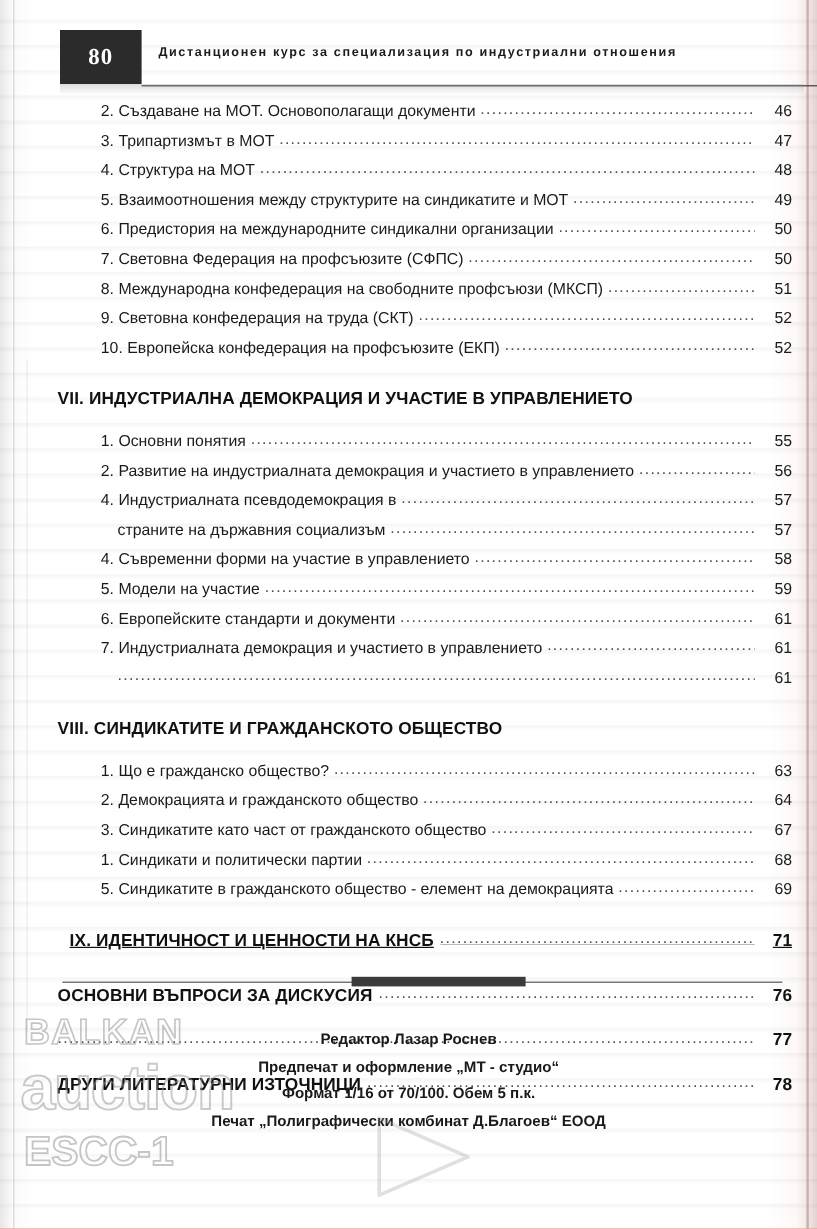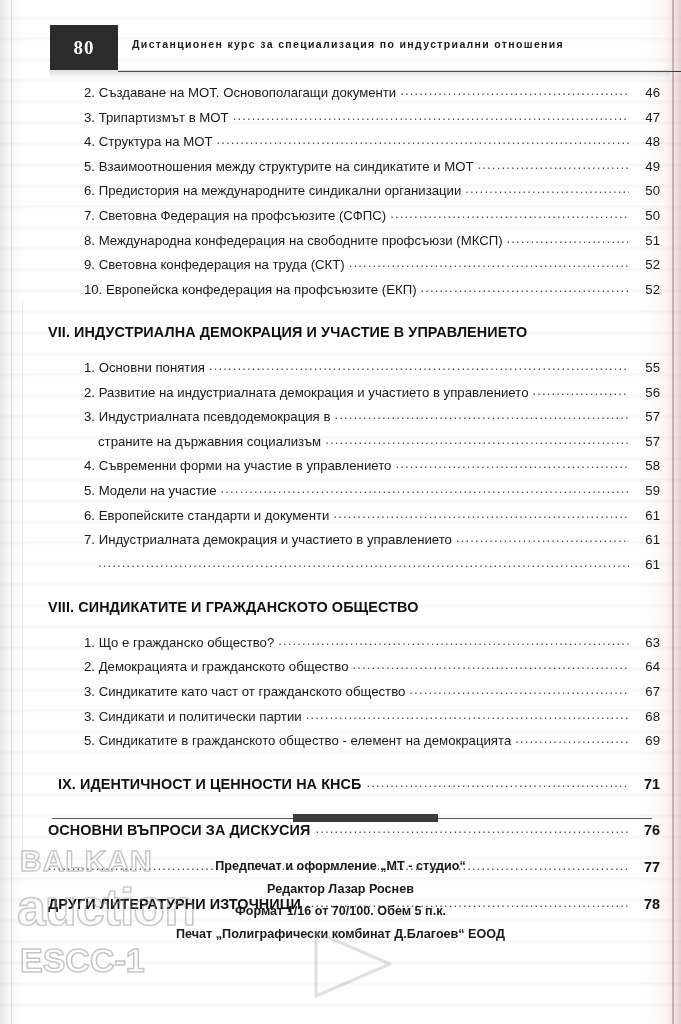--- a/index.html
+++ b/index.html
@@ -366,21 +366,21 @@
         <span class="label">1. Основни понятия</span>
         <span class="leader"></span>
         <span class="pg">55</span>
       </div>
       <div class="entry">
         <span class="label">2. Развитие на индустриалната демокрация и участието в управлението</span>
         <span class="leader"></span>
         <span class="pg">56</span>
       </div>
       <div class="entry">
-        <span class="label">3. Индустриалната псевдодемокрация в</span>
+        <span class="label">4. Индустриалната псевдодемокрация в</span>
         <span class="leader"></span>
         <span class="pg">57</span>
       </div>
       <div class="entry cont">
         <span class="label">страните на държавния социализъм</span>
         <span class="leader"></span>
         <span class="pg">57</span>
       </div>
       <div class="entry">
         <span class="label">4. Съвременни форми на участие в управлението</span>
@@ -422,31 +422,31 @@
         <span class="label">2. Демокрацията и гражданското общество</span>
         <span class="leader"></span>
         <span class="pg">64</span>
       </div>
       <div class="entry">
         <span class="label">3. Синдикатите като част от гражданското общество</span>
         <span class="leader"></span>
         <span class="pg">67</span>
       </div>
       <div class="entry">
-        <span class="label">3. Синдикати и политически партии</span>
+        <span class="label">1. Синдикати и политически партии</span>
         <span class="leader"></span>
         <span class="pg">68</span>
       </div>
       <div class="entry">
         <span class="label">5. Синдикатите в гражданското общество - елемент на демокрацията</span>
         <span class="leader"></span>
         <span class="pg">69</span>
       </div>
       <div class="gap-md"></div>
-      <div class="section" style="padding-left: 10px;">
+      <div class="section" style="padding-left: 10px; text-decoration: underline;">
         <span class="label">IX. ИДЕНТИЧНОСТ И ЦЕННОСТИ НА КНСБ</span>
         <span class="leader"></span>
         <span class="pg">71</span>
       </div>
       <div class="gap-lg"></div>
       <div class="section">
         <span class="label">ОСНОВНИ ВЪПРОСИ ЗА ДИСКУСИЯ</span>
         <span class="leader"></span>
         <span class="pg">76</span>
       </div>
@@ -460,22 +460,22 @@
         <span class="label">ДРУГИ ЛИТЕРАТУРНИ ИЗТОЧНИЦИ</span>
         <span class="leader"></span>
         <span class="pg">78</span>
       </div>
     </div>
 
   <div class="bottom-rule"></div>
   <div class="bottom-rule-thick"></div>
 
   <div class="colophon" id="colophon-root">
+      <div class="line bold">Редактор Лазар Роснев</div>
       <div class="line bold">Предпечат и оформление „МТ - студио“</div>
-      <div class="line bold">Редактор Лазар Роснев</div>
       <div class="line">Формат 1/16 от 70/100. Обем 5 п.к.</div>
       <div class="line">Печат „Полиграфически комбинат Д.Благоев“ ЕООД</div>
     </div>
 
   <div class="watermark">
     <div class="wm-balkan">BALKAN</div>
     <div class="wm-auction">auction</div>
     <div class="wm-escc">ESCC-1</div>
   </div>
 

